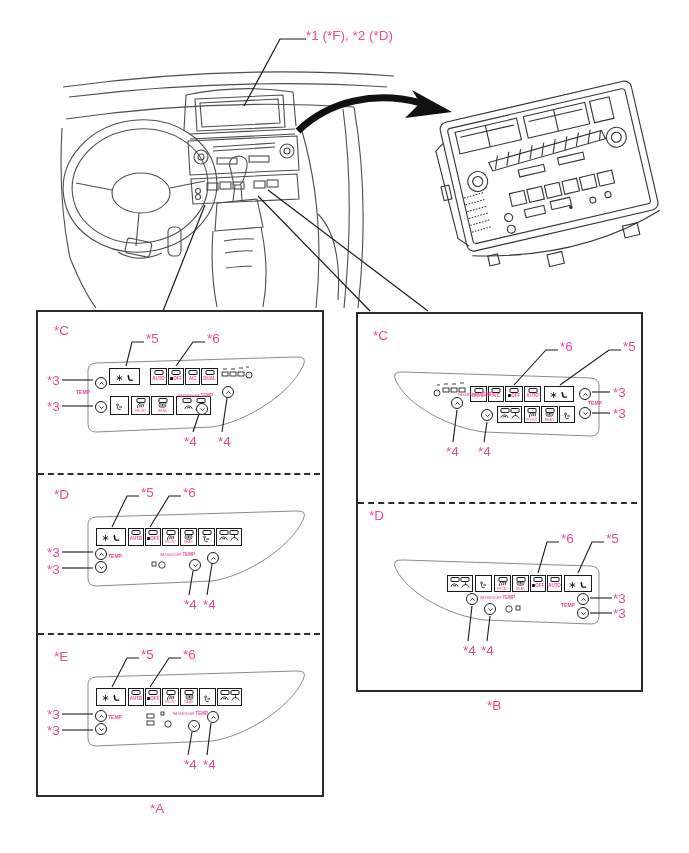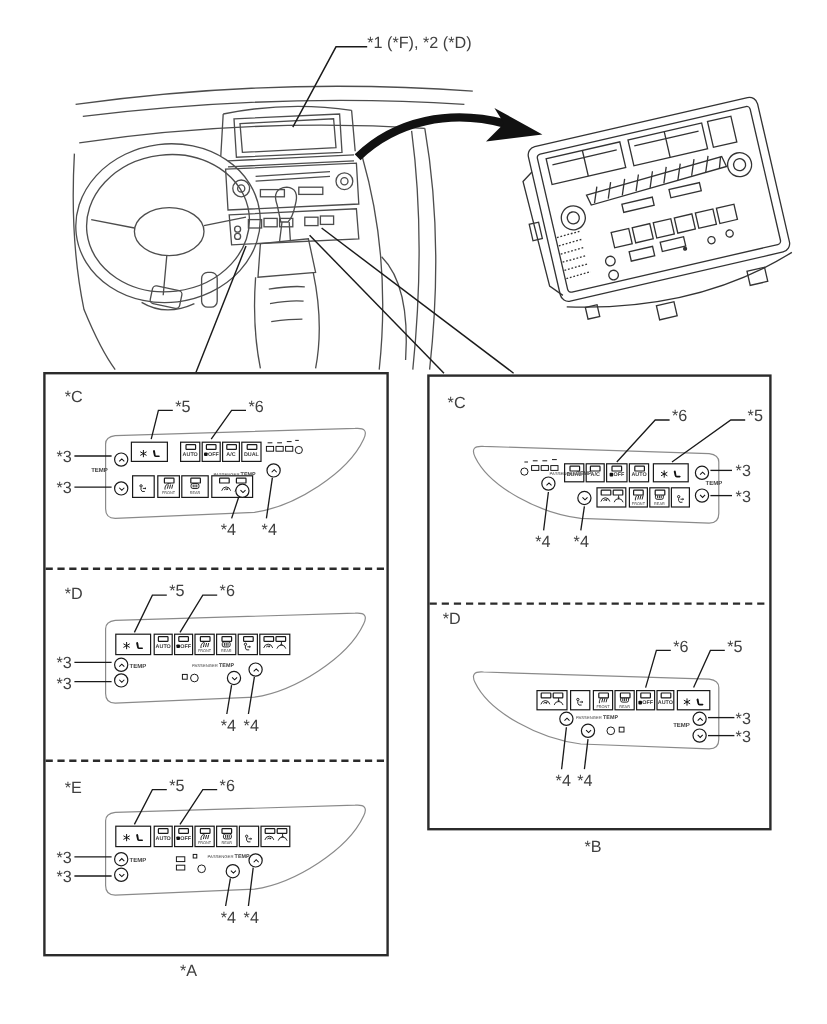--- a/index.html
+++ b/index.html
@@ -1,17 +1,17 @@
 <!DOCTYPE html>
 <html><head>
 <meta charset="utf-8">
 <style>
   html,body{margin:0;padding:0;background:#fff}
   #stage{position:relative;width:689px;height:853px;background:#fff;
-         font-family:"Liberation Sans",sans-serif;color:#404040;overflow:hidden}
+         font-family:"Liberation Sans",sans-serif;color:#ec4899;overflow:hidden}
   #art{position:absolute;left:0;top:0;z-index:1}
   .box{position:absolute;border:2px solid #2b2b2b;z-index:2;background:transparent}
   .dash{position:absolute;border-top:2px dashed #2b2b2b;height:0;z-index:2}
   .lab{position:absolute;font-size:13.5px;z-index:4;white-space:nowrap}
   .btn{position:absolute;border:1px solid #1a1a1a;background:#fff;z-index:3;
        display:flex;align-items:center;justify-content:center;box-sizing:border-box}
   .tb{font-size:4.5px;font-weight:bold;letter-spacing:0;padding-top:3px}
   .ib{flex-direction:column;padding-top:3px;line-height:1}
   .wb{gap:2px;padding-top:2px}
   .led{position:absolute;top:1px;left:50%;transform:translateX(-50%);

